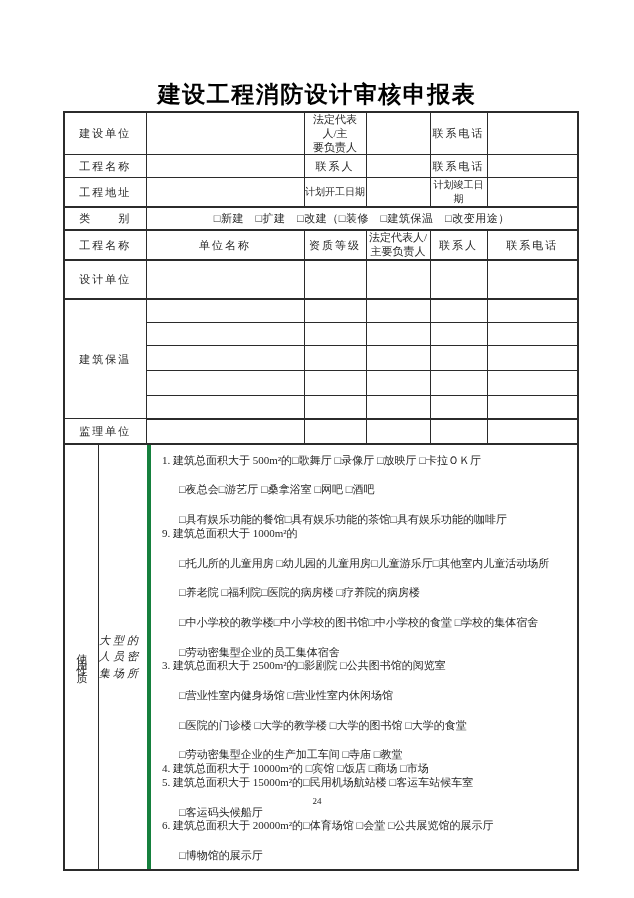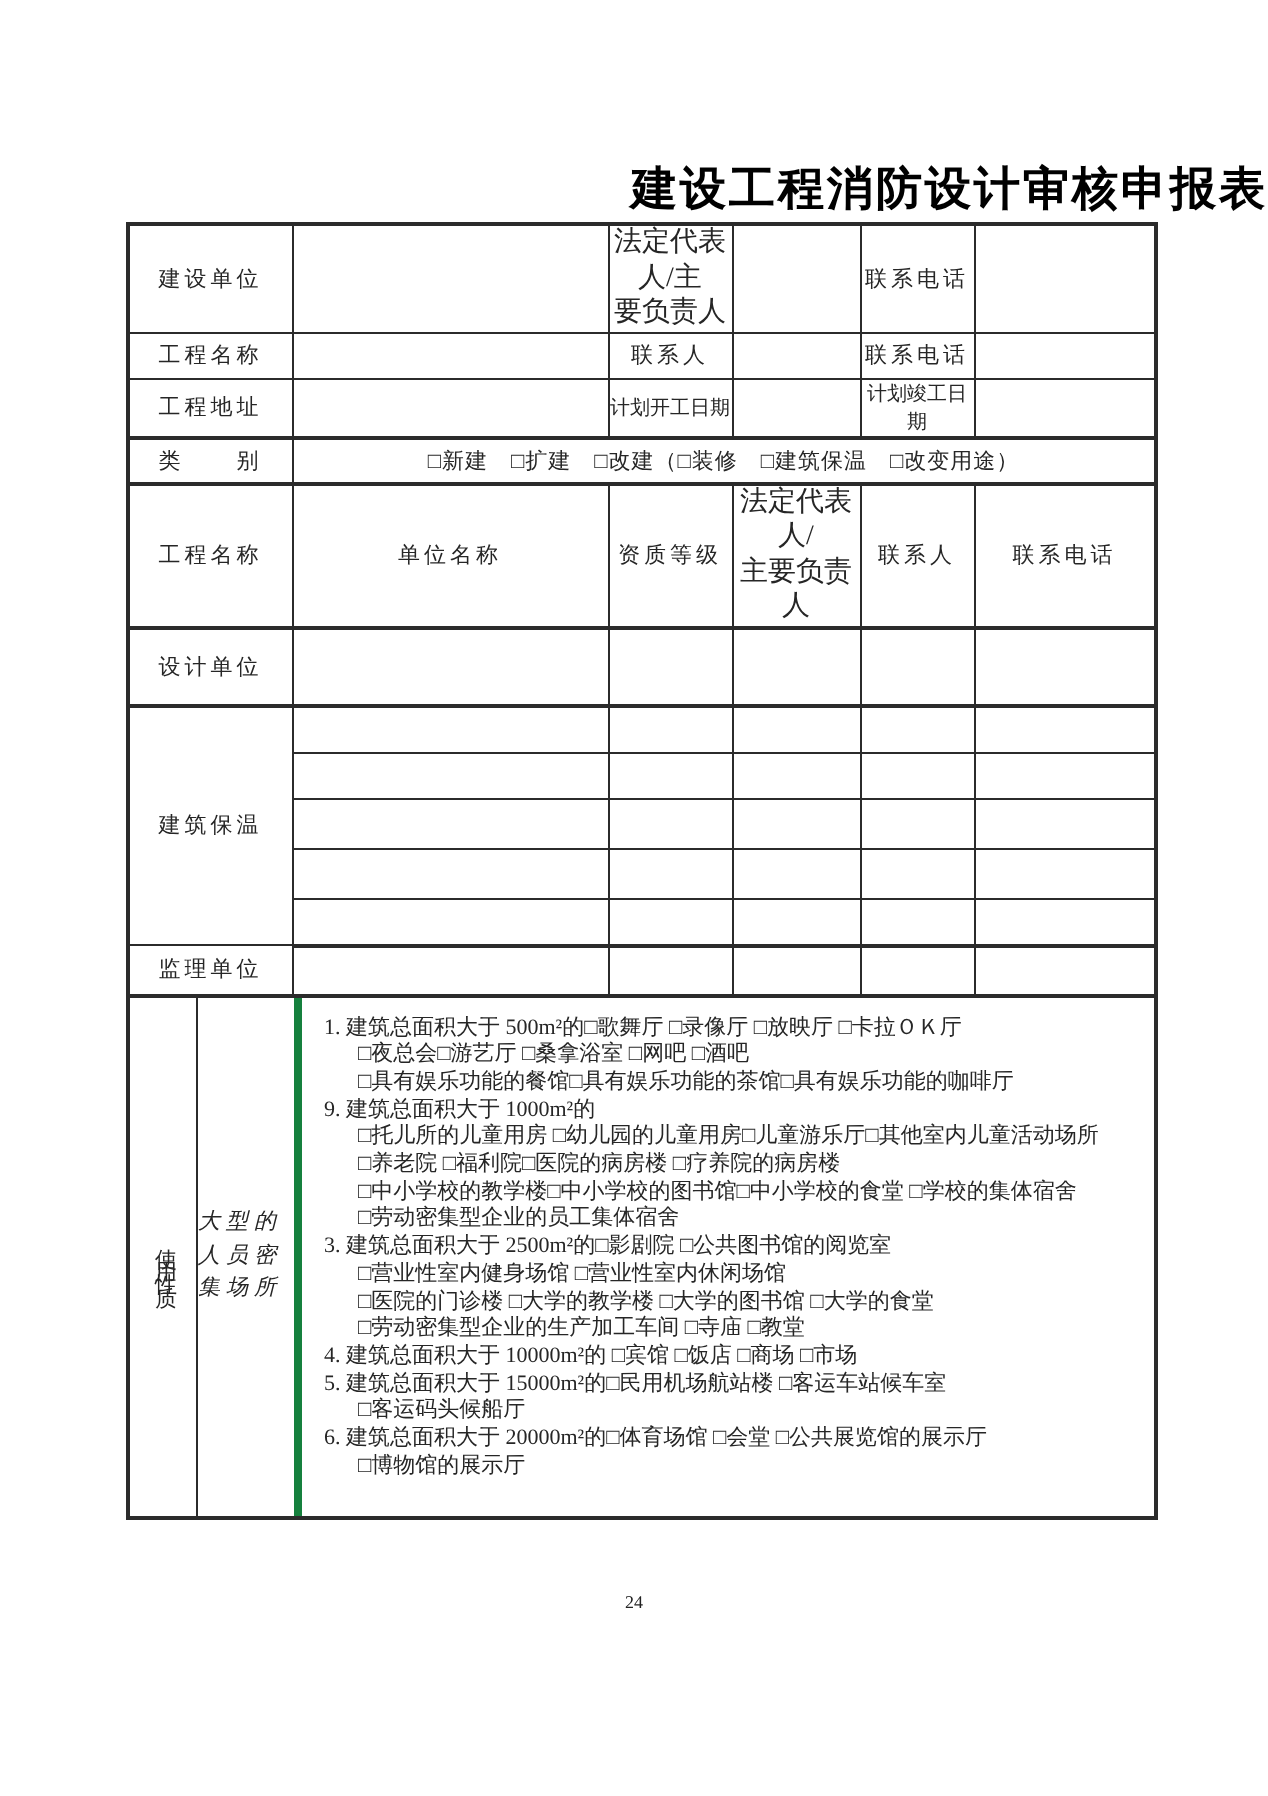--- a/index.html
+++ b/index.html
@@ -2,49 +2,49 @@
 <html><head>
 <meta charset="utf-8">
 <style>
   html,body{margin:0;padding:0;}
   body{
     width:634px;height:898px;background:#ffffff;position:relative;
     font-family:"Liberation Serif","DejaVu Serif",serif;color:#1f1f1f;
     overflow:hidden;
   }
   .title{
-    position:absolute;top:79px;left:0;right:0;text-align:right;
+    position:absolute;top:79px;left:0;right:0;text-align:center;
     font-family:"Liberation Sans","DejaVu Sans",sans-serif;
     font-weight:bold;font-size:23px;letter-spacing:1.5px;color:#000;
   }
   table.form{
     position:absolute;left:63px;top:111px;width:514px;
     border-collapse:collapse;table-layout:fixed;
     border:2px solid #2b2b2b;
   }
   td{
     border:1px solid #2b2b2b;padding:0 2px;font-size:11px;
     text-align:center;vertical-align:middle;color:#262626;
     overflow:hidden;
   }
   tr.sep td{border-bottom-width:2px;}
   .lbl{letter-spacing:2px;}
-  .ml{white-space:pre-line;font-size:14px;line-height:1.25;letter-spacing:0;}
+  .ml{white-space:pre-line;font-size:11px;line-height:1.25;letter-spacing:0;}
   .tight{font-size:10px;letter-spacing:0;padding:0;}
   .opts{letter-spacing:0.5px;}
   
   .usage-cell{padding:0;height:259px;}
   .usage-flex{display:flex;height:100%;width:100%;}
   .u-a{width:33px;border-right:1px solid #2b2b2b;display:flex;align-items:center;justify-content:center;}
   .u-a .vtext{writing-mode:vertical-lr;text-orientation:upright;letter-spacing:6px;font-size:11px;}
   .u-b{width:48px;border-right:4px solid #15803d;display:flex;align-items:center;justify-content:flex-start;font-style:italic;}
   .u-b .wrap3{white-space:pre-line;line-height:1.5;letter-spacing:3px;font-size:11px;text-align:center;}
   .u-c{flex:1;text-align:left;padding:9px 4px 6px 11px;}
   .u-c .line{font-size:11px;line-height:13.7px;white-space:nowrap;letter-spacing:0;}
-  .u-c .cont{margin-left:17px;}
+  .u-c .cont{margin-left:17px;margin-top:16px;}
   .pageno{
     position:absolute;top:796px;left:0;right:0;text-align:center;
     font-size:9px;color:#222;font-family:"Liberation Serif","DejaVu Serif",serif;
   }
 </style>
 </head>
 <body>
 
 <div class="title">建设工程消防设计审核申报表</div>
 

